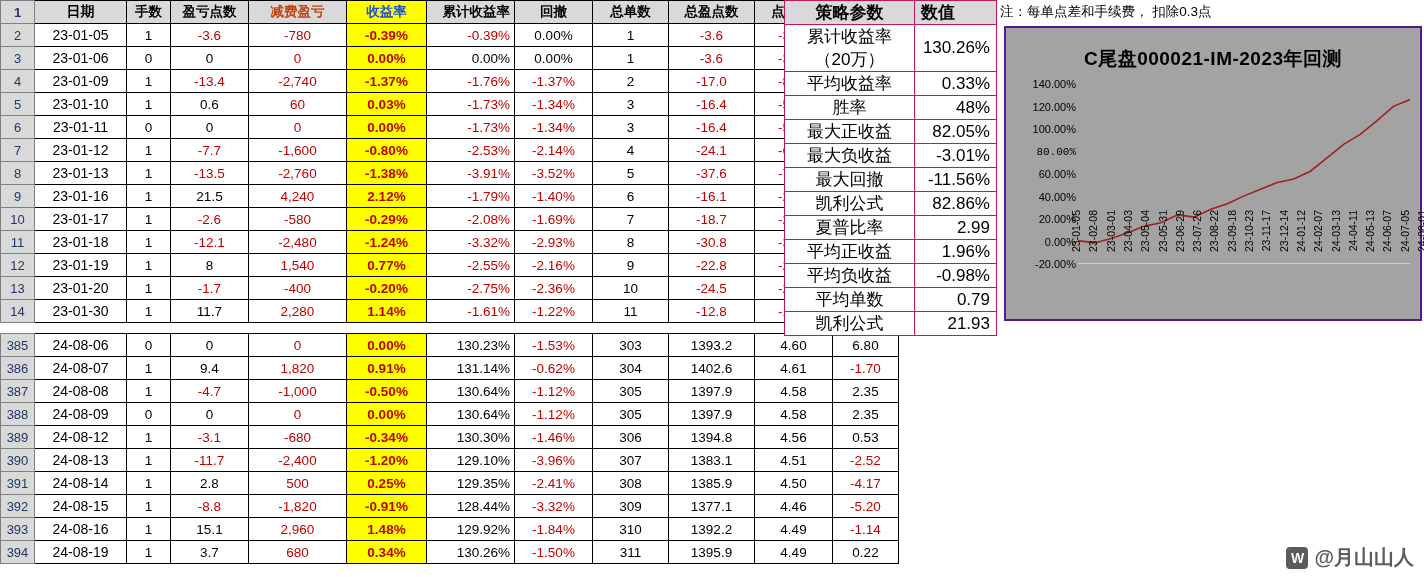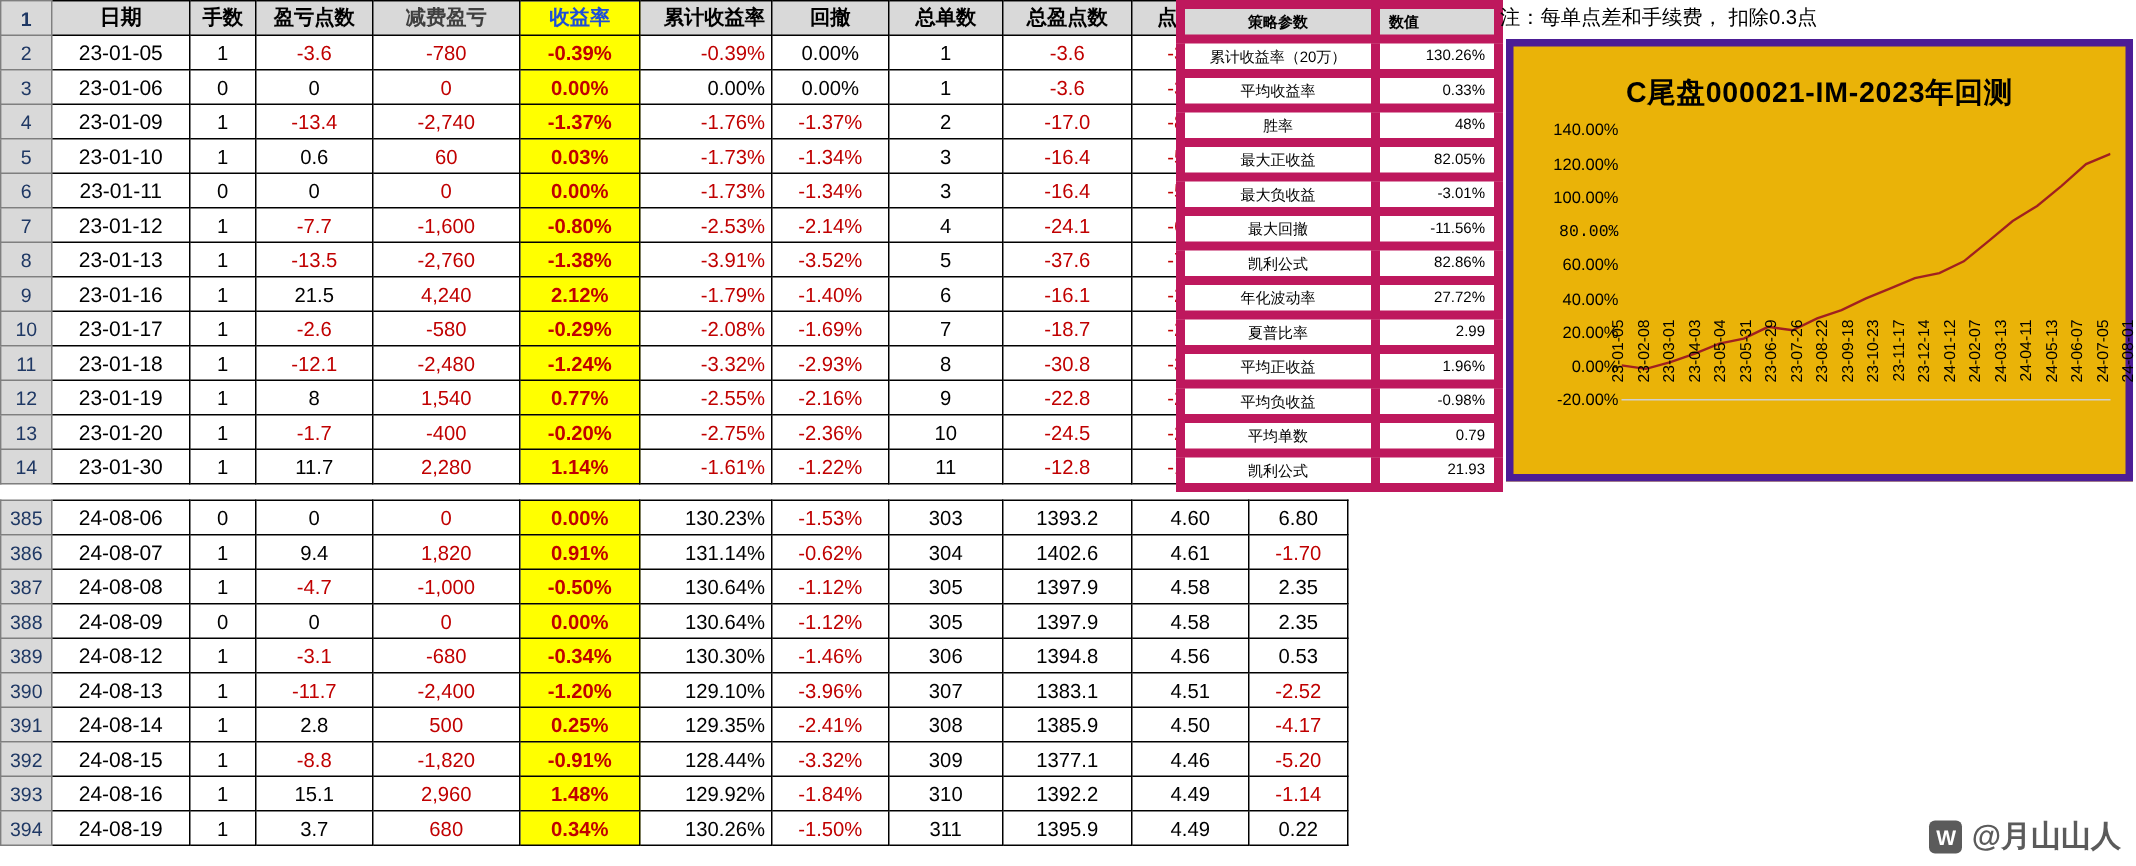--- a/index.html
+++ b/index.html
@@ -53,42 +53,42 @@
   #main-grid td.per{width:78px;text-align:center;}
   #main-grid td.extra{width:66px;text-align:center;}
   .neg{color:#c00000;}
   .gap-row td{border:none!important;height:11px!important;background:#fff!important;}
   
   #params{
     position:absolute;left:784px;top:0;
     border-collapse:collapse;
   }
   #params td{
-    border:6px solid #be185d;
+    border:1px solid #be185d;
     height:23px;
     padding:0 6px;
-    font-size:10px;
+    font-size:17px;
     box-sizing:border-box;
     background:#fff;
   }
   #params .ph{background:#d9d9d9;font-weight:bold;text-align:center;}
   #params .pname{width:130px;text-align:center;}
   #params .pval{width:82px;text-align:right;}
   
   #note{
     position:absolute;left:1000px;top:3px;
     font-size:13.5px;
     white-space:nowrap;
   }
   
   #chart-box{
     position:absolute;left:1004px;top:26px;
     width:418px;height:295px;
-    border:5px solid #4c1d95;
-    background:#eab308;
+    border:2px solid #4c1d95;
+    background:#a3a3a3;
     box-sizing:border-box;
   }
   #chart-title{
     text-align:center;
     font-weight:bold;
     font-size:19px;
     margin-top:18px;
     letter-spacing:.5px;
   }
   #plot{
@@ -134,21 +134,21 @@
 </head>
 <body>
 
 <table id="main-grid">
   <thead>
     <tr>
       <td class="rowhead">1</td>
       <td class="date">日期</td>
       <td class="hands">手数</td>
       <td class="pl">盈亏点数</td>
-      <td class="fee" style="color:#404040">减费盈亏</td>
+      <td class="fee" style="color:#c2410c">减费盈亏</td>
       <td class="yellow ret" style="color:#1d4ed8">收益率</td>
       <td class="cum">累计收益率</td>
       <td class="dd">回撤</td>
       <td class="cnt">总单数</td>
       <td class="tot">总盈点数</td>
       <td class="per">点数/手</td>
       <td class="extra">20</td>
     </tr>
   </thead>
   <tbody id="body1">
@@ -510,24 +510,20 @@
         <td class="pname">最大负收益</td>
         <td class="pval">-3.01%</td>
       </tr>
       <tr>
         <td class="pname">最大回撤</td>
         <td class="pval">-11.56%</td>
       </tr>
       <tr>
         <td class="pname">凯利公式</td>
         <td class="pval">82.86%</td>
-      </tr>
-      <tr>
-        <td class="pname">年化波动率</td>
-        <td class="pval">27.72%</td>
       </tr>
       <tr>
         <td class="pname">夏普比率</td>
         <td class="pval">2.99</td>
       </tr>
       <tr>
         <td class="pname">平均正收益</td>
         <td class="pval">1.96%</td>
       </tr>
       <tr>

